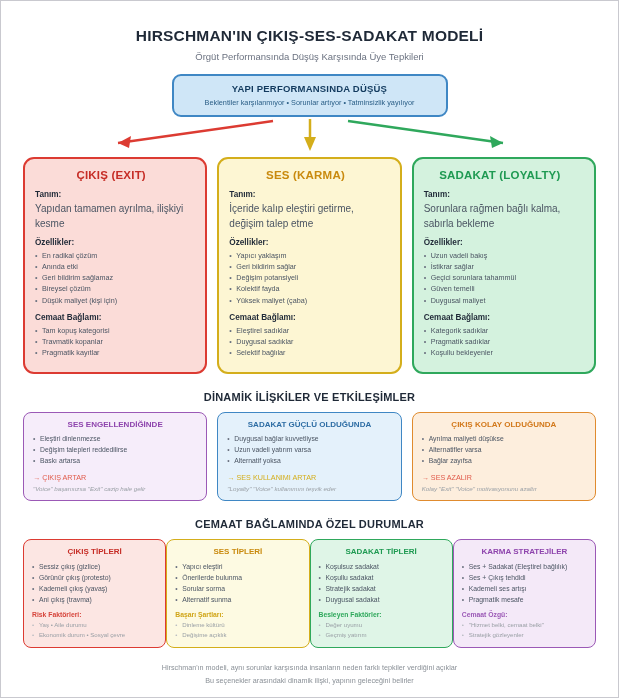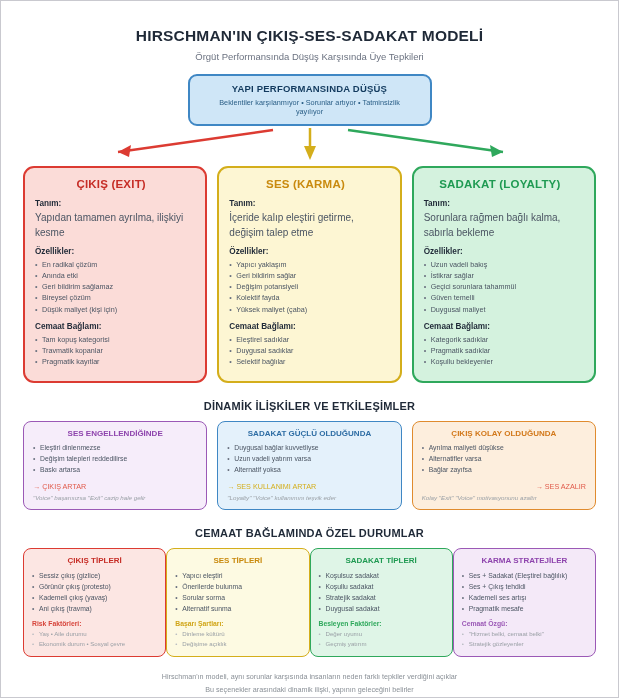--- a/index.html
+++ b/index.html
@@ -34,21 +34,21 @@
   }
 
   
   .topbox-wrap { display: flex; justify-content: center; margin-top: 12px; }
   .topbox {
     background: #cfe6f7;
     border: 2px solid #3f87c4;
     border-radius: 9px;
     padding: 7px 16px 8px 16px;
     text-align: center;
-    width: 244px;
+    width: 276px;
   }
   .topbox-title {
     font-size: 9.5px; font-weight: bold; color: #123a5e; letter-spacing: .2px;
   }
   .topbox-sub {
     font-size: 7.3px; color: #2b5f87; margin-top: 4px;
   }
 
   
   .arrows { position: relative; height: 40px; }
@@ -107,21 +107,21 @@
   }
   .dynbox.purple .dyn-head { color: #8e44ad; }
   .dynbox.blue   .dyn-head { color: #2e6da4; }
   .dynbox.orange .dyn-head { color: #d2781a; }
   .dyn ul.bul li { font-size: 6.8px; line-height: 1.6; }
   .dyn-result {
     font-size: 7.2px; font-weight: normal; margin-top: 6px;
   }
   .dynbox.purple .dyn-result { color: #e05a4a; }
   .dynbox.blue   .dyn-result { color: #d4ae1b; }
-  .dynbox.orange .dyn-result { color: #e05a4a; text-align: right; }
+  .dynbox.orange .dyn-result { color: #e05a4a; }
   .dyn-note {
     font-size: 6.2px; color: #9aa0a6; font-style: italic; margin-top: 3px;
   }
 
   
   .comm { display: flex; gap: 0; }
   .commbox { flex: 1; border-radius: 8px; padding: 7px 8px 8px 8px; }
   .commbox.red    { background: #fce6e3; border: 1.5px solid #dc3b32; }
   .commbox.yellow { background: #fdfae2; border: 1.5px solid #d4ae1b; }
   .commbox.green  { background: #dff5e7; border: 1.5px solid #2fa85c; }

